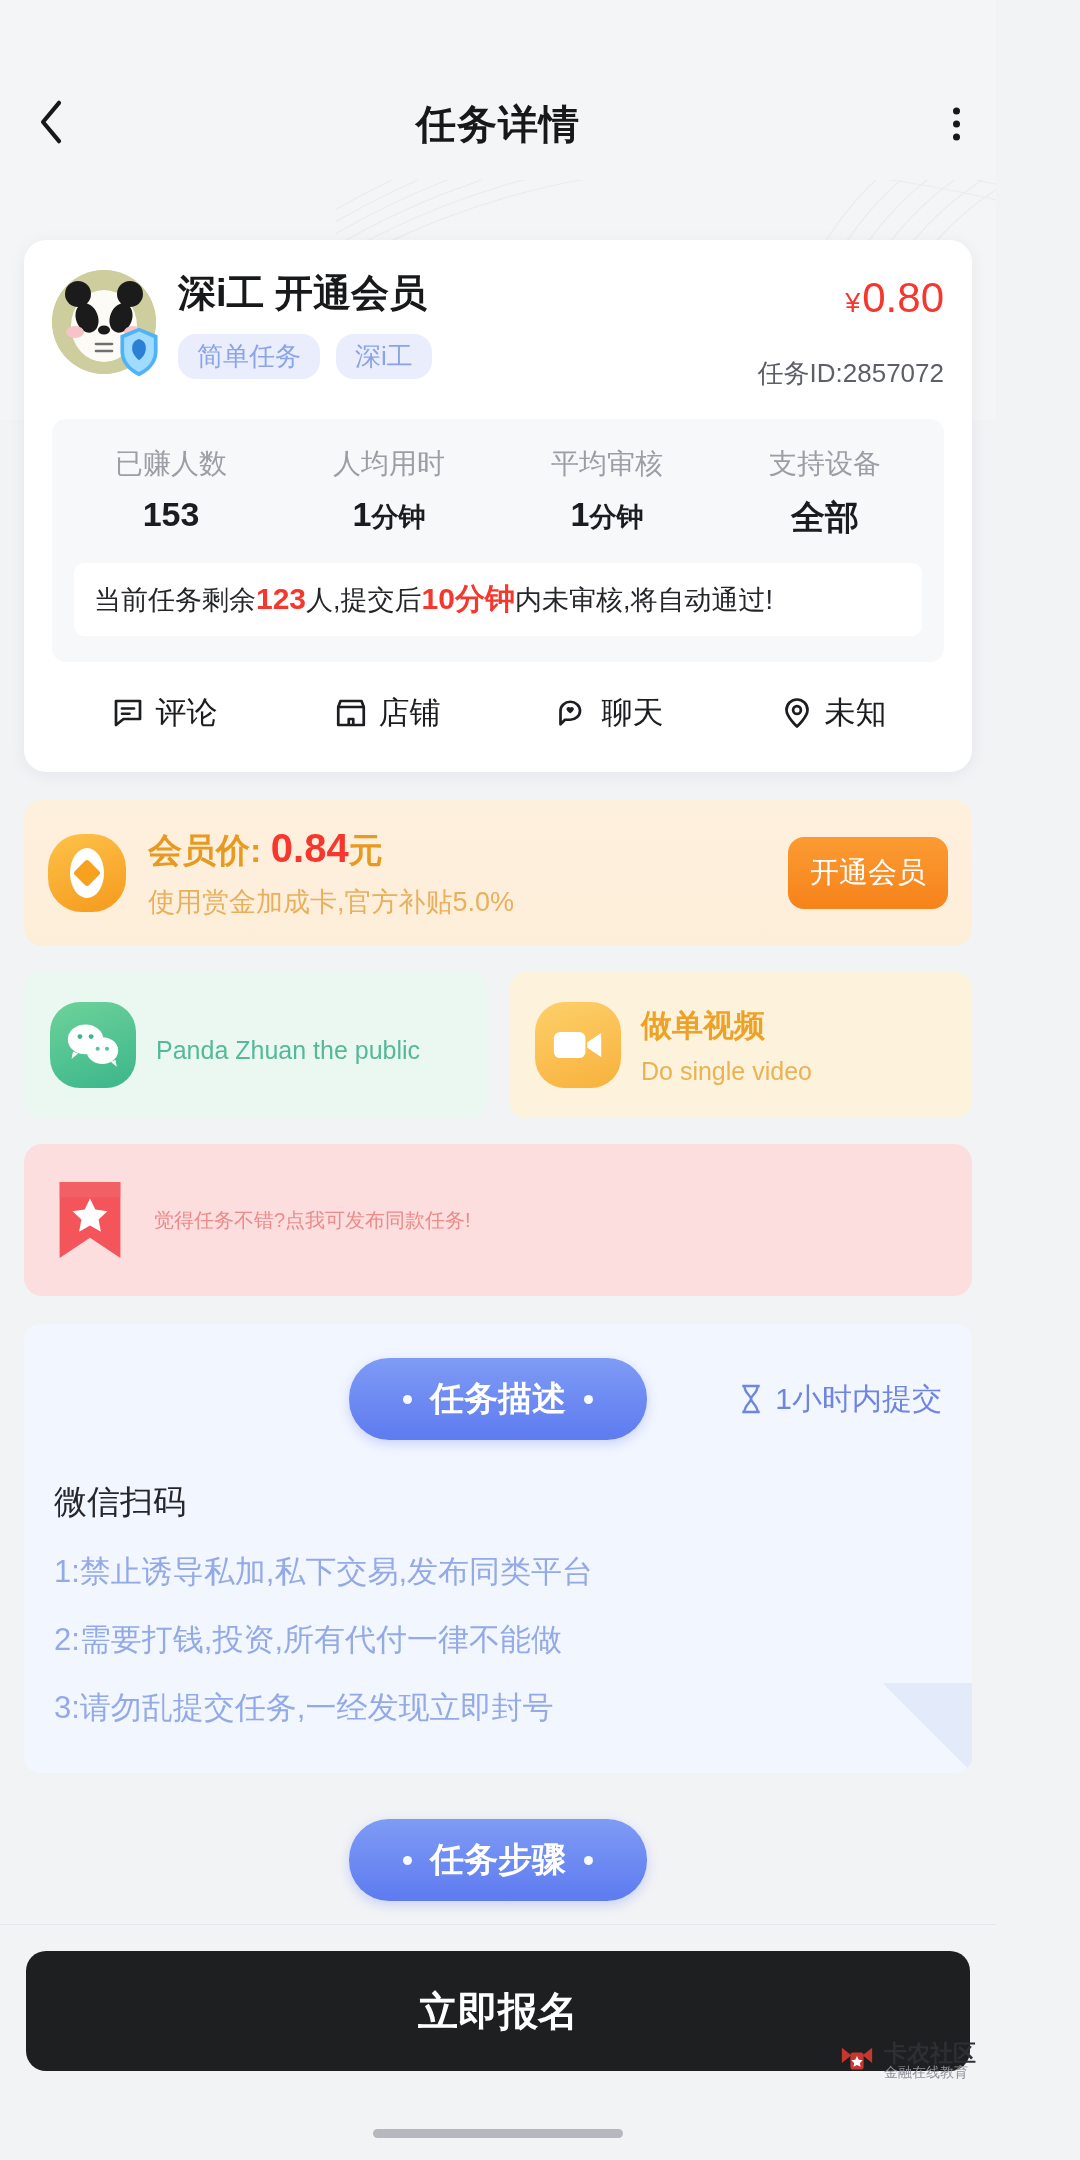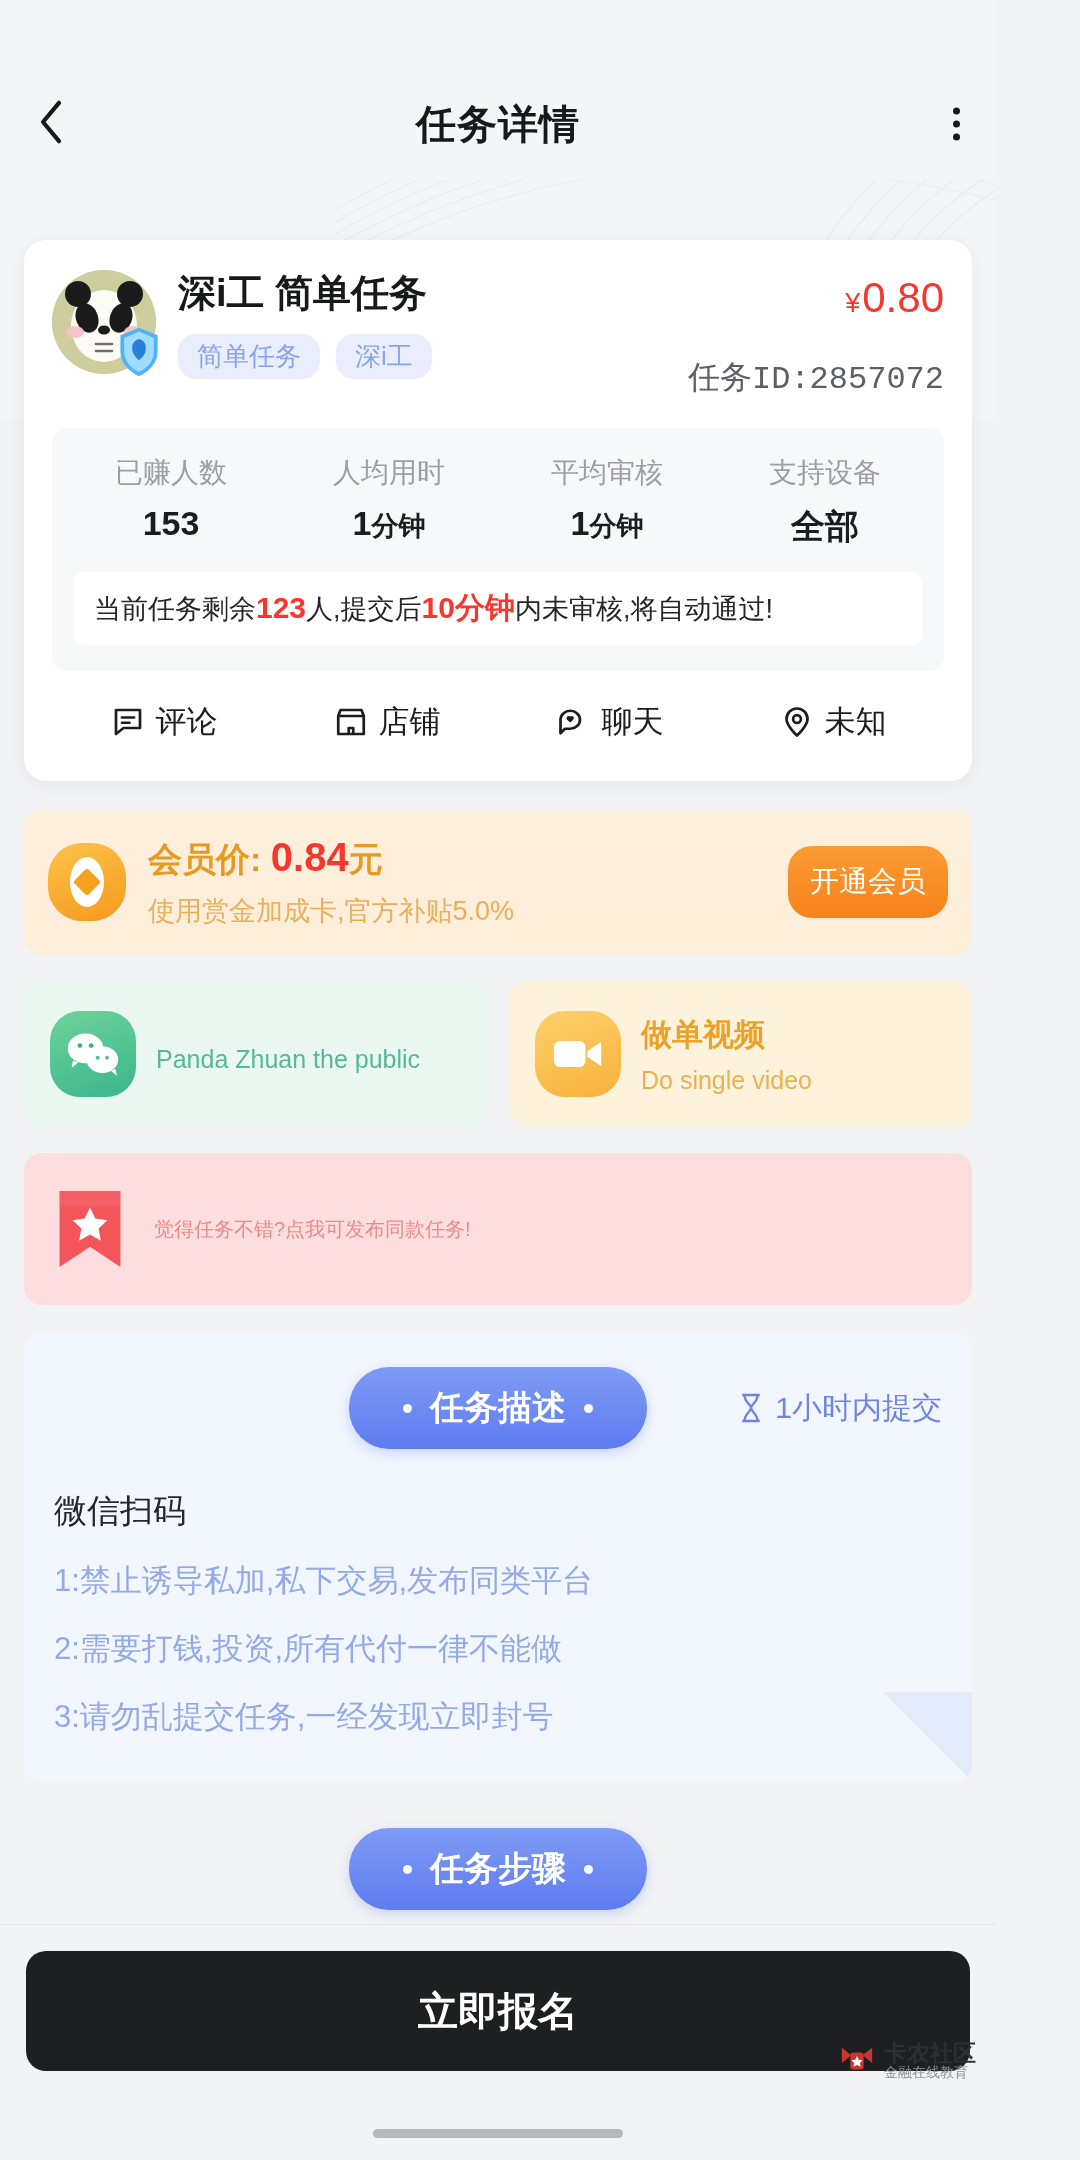--- a/index.html
+++ b/index.html
@@ -53,21 +53,21 @@
   .task-title { font-size: 38px; font-weight: 700; color: #18191b; line-height: 1.15; }
   .tags { display: flex; gap: 16px; margin-top: 18px; }
   .tag {
     background: #eaeefc; color: #8aa4e8; font-size: 26px;
     padding: 7px 19px; border-radius: 18px; line-height: 1.2;
   }
   .price-col { text-align: right; padding-top: 4px; flex: 0 0 auto; }
   .price { color: #f5372d; font-weight: 400; white-space: nowrap; }
   .price .yen { font-size: 27px; margin-right: 2px; }
   .price .amt { font-size: 42px; }
-  .task-id { margin-top: 34px; font-size: 32px; color: #5c5f66; white-space: nowrap; font-family: Liberation Mono, monospace;}
+  .task-id { margin-top: 34px; font-size: 26px; color: #5c5f66; white-space: nowrap;}
 
   
   .stats-box { background: #f7f8fa; border-radius: 14px; margin-top: 28px; padding: 26px 10px 22px 10px; }
   .stats { display: flex; }
   .stat { flex: 1; text-align: center; }
   .stat-label { font-size: 28px; color: #9b9ea5; }
   .stat-value { margin-top: 12px; font-size: 34px; font-weight: 700; color: #1b1c1f; }
   .stat-value .unit { font-size: 27px; font-weight: 700; }
   .notice {
     background: #fff; border-radius: 10px; margin: 22px 12px 4px 12px;
@@ -90,21 +90,21 @@
           display: flex; align-items: center; justify-content: center; }
   .coin-inner { width: 34px; height: 50px; border-radius: 50%; background:#fff;
                 display:flex; align-items:center; justify-content:center;}
   .coin-dia { width: 20px; height: 20px; background: #f6a21f; transform: rotate(45deg); border-radius:3px;}
   .member-txt { flex: 1; padding-left: 22px; }
   .member-line1 { font-size: 34px; font-weight: 700; color: #e79a21; }
   .member-line1 .amt { color: #f5372d; font-size: 40px; font-weight: 700; }
   .member-line2 { margin-top: 10px; font-size: 27px; color: #e8b05c; }
   .member-btn {
     background: linear-gradient(180deg,#fb9b33,#f7821a); color: #fff; font-size: 29px;
-    padding: 16px 22px; border-radius: 24px; white-space: nowrap; border:none;
+    padding: 16px 22px; border-radius: 16px; white-space: nowrap; border:none;
   }
 
   
   .promos { display: flex; gap: 22px; margin-top: 26px; }
   .promo { flex: 1; border-radius: 18px; padding: 30px 26px; display: flex; align-items: center; }
   .promo.wechat { background: #eaf8f1; }
   .promo.video  { background: #fdf2dc; }
   .promo-ico { width: 86px; height: 86px; flex: 0 0 86px; border-radius: 30px;
                display: flex; align-items: center; justify-content: center; }
   .promo.wechat .promo-ico { background: linear-gradient(160deg,#6ed29a,#3bb68b); }
@@ -242,21 +242,21 @@
             </svg>
           </div>
           <svg class="badge" width="46" height="52" viewBox="0 0 24 28">
             <path d="M12 1 L22 5 V14 C22 20 17 25 12 27 C7 25 2 20 2 14 V5 Z" fill="#4fb3f7"></path>
             <path d="M12 3 L20 6.4 V14 C20 19 16 23 12 24.8 C8 23 4 19 4 14 V6.4 Z" fill="#9fdcff"></path>
             <path d="M12 7 c3 1 4 3 3.6 6 c-.5 3.4-3.6 5.3-3.6 5.3 s-3-2-3.6-5.3 C8 10 9 8 12 7 Z" fill="#2b7fd4"></path>
           </svg>
         </div>
 
         <div class="title-col">
-          <div class="task-title">深i工 简单任务</div>
+          <div class="task-title">深i工 开通会员</div>
           <div class="tags">
             <span class="tag">简单任务</span>
             <span class="tag">深i工</span>
           </div>
         </div>
 
         <div class="price-col">
           <div class="price">
             <span class="yen">¥</span><span class="amt">0.80</span>
           </div>

